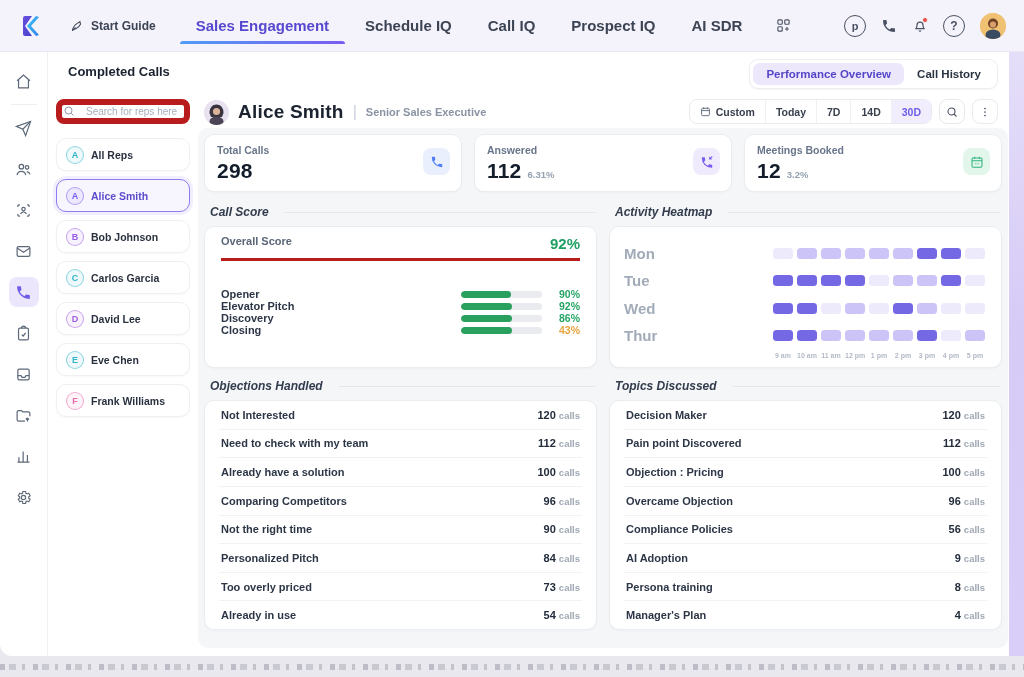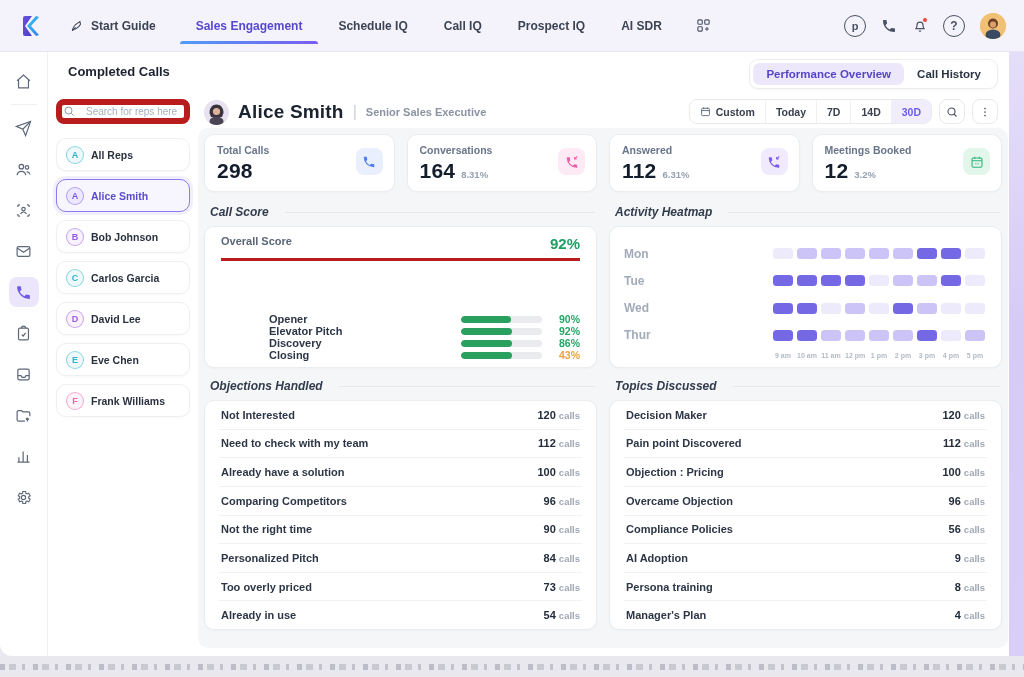--- a/index.html
+++ b/index.html
@@ -16,21 +16,21 @@
   
   .navbar {
     position:absolute; top:0; left:0; width:1024px; height:52px;
     background:#f4f2fb; border-bottom:1px solid #e9e5f4;
     display:flex; align-items:center; z-index:5;
   }
   .logo { width:24px; height:24px; margin:0 26px 0 20px; display:flex; align-items:center; justify-content:center; }
   .start-guide { display:flex; align-items:center; gap:7px; font-size:12px; font-weight:600; color:#3c4454; margin-right:40px; }
   .start-guide svg { width:14px; height:14px; }
   .nav-tabs { display:flex; gap:36px; height:52px; align-items:center; }
-  .nav-tab { position:relative; font-size:12px; font-weight:600; color:#3c4454; height:36px; display:flex; align-items:center; white-space:nowrap; }
+  .nav-tab { position:relative; font-size:15px; font-weight:600; color:#3c4454; height:36px; display:flex; align-items:center; white-space:nowrap; }
   .nav-tab.active { color:#5748d0; font-weight:700; }
   .tab-underline { position:absolute; left:-16px; right:-16px; bottom:0; height:3px; border-radius:3px 3px 0 0;
     background:linear-gradient(90deg,#4f9cf7,#7a5cf0); }
   .grid-icon { margin-left:34px; color:#4a5263; display:flex; }
   .grid-icon svg { width:15px; height:15px; }
   .nav-right { margin-left:auto; display:flex; align-items:center; gap:15px; padding-right:18px; }
   .circle-letter {
     width:22px; height:22px; border-radius:50%; border:1.4px solid #4a5263; color:#4a5263;
     font-size:11px; font-weight:700; display:flex; align-items:center; justify-content:center;
   }
@@ -115,31 +115,31 @@
   .panel-title-row { display:flex; align-items:center; gap:16px; margin:11px 2px 7px 6px; }
   .panel-title { font-size:12px; font-weight:700; font-style:italic; color:#323c4d; white-space:nowrap; }
   .panel-title-line { flex:1; height:1px; background:#e4e8ec; }
   .card { background:#fff; border:1px solid #e9edf0; border-radius:10px; box-shadow:0 1px 2px rgba(25,25,50,.03); }
 
   
   .cs-card { height:142px; padding:8px 16px 6px 16px; display:flex; flex-direction:column; }
   .cs-overall { display:flex; align-items:flex-start; justify-content:space-between; height:26px; border-bottom:3px solid #b91c1c; }
   .cs-overall-label { font-size:11px; color:#5a6678; font-weight:600; }
   .cs-overall-val { font-size:15px; font-weight:800; }
-  .cs-rows { flex:1; display:flex; flex-direction:column; justify-content:flex-end; padding-top:2px;margin-left:48px; }
+  .cs-rows { flex:1; display:flex; flex-direction:column; justify-content:center; padding-top:2px; }
   .cs-row { display:flex; align-items:center; }
   .cs-label { flex:1; font-size:11px; font-weight:700; color:#2c3646; }
   .cs-bar { width:81px; height:7px; border-radius:4px; background:#e9ebef; overflow:hidden; margin-right:10px; }
   .cs-bar i { display:block; height:100%; border-radius:4px; }
   .cs-val { width:28px; text-align:right; font-size:10.5px; font-weight:800; }
 
   
   .hm-card { height:142px; padding:13px 16px 8px 14px; display:flex; flex-direction:column; }
   .hm-row { display:flex; align-items:center; flex:1; }
-  .hm-day { flex:1; font-size:12px; color:#a2abb8; font-weight:600; }
+  .hm-day { flex:1; font-size:15px; color:#a2abb8; font-weight:600; }
   .hm-cells { display:flex; gap:4px; }
   .hm-cell { width:20px; height:11px; border-radius:3.5px; }
   .hm-times { flex:none; margin-top:3px; }
   .hm-time { width:20px; text-align:center; font-size:7px; color:#b3bac6; white-space:nowrap; font-weight:600; }
 
   
   .list-card { height:230px; padding:0 14px; display:flex; flex-direction:column; }
   .li-row { flex:1; display:flex; align-items:center; justify-content:space-between; border-bottom:1px solid #f0f2f5; padding:0 2px; }
   .li-row:last-child { border-bottom:none; }
   .li-label { font-size:11px; font-weight:700; color:#2c3646; }
@@ -406,33 +406,20 @@
         <div class="kpi-valrow">
             <span class="kpi-value" data-interactable="false">298</span>
           </div>
         <span class="kpi-icon" data-interactable="false" style="background: rgb(233, 239, 253); color: rgb(79, 125, 247);">
             <svg viewBox="0 0 24 24" fill="currentColor">
               <path d="M6.62 10.79a15.05 15.05 0 0 0 6.59 6.59l2.2-2.2a1 1 0 0 1 1.01-.24c1.12.37 2.33.57 3.57.57a1 1 0 0 1 1 1V20a1 1 0 0 1-1 1A17 17 0 0 1 3 4a1 1 0 0 1 1-1h3.5a1 1 0 0 1 1 1c0 1.25.2 2.45.57 3.57a1 1 0 0 1-.24 1.01z"></path>
             </svg>
           </span>
       </div>
       <div class="kpi-card" data-interactable="false">
-        <div class="kpi-label" data-interactable="false">Conversations</div>
-        <div class="kpi-valrow">
-            <span class="kpi-value" data-interactable="false">164</span>
-            <span class="kpi-sub" data-interactable="false">8.31%</span>
-          </div>
-        <span class="kpi-icon" data-interactable="false" style="background: rgb(253, 234, 244); color: rgb(239, 93, 168);">
-            <svg viewBox="0 0 24 24">
-              <path fill="currentColor" d="M6.62 11.79a15.05 15.05 0 0 0 6.59 6.59l2.2-2.2a1 1 0 0 1 1.01-.24c1.12.37 2.33.57 3.57.57a1 1 0 0 1 1 1V21a1 1 0 0 1-1 1A17 17 0 0 1 3 5a1 1 0 0 1 1-1h3.5a1 1 0 0 1 1 1c0 1.25.2 2.45.57 3.57a1 1 0 0 1-.24 1.01z"></path>
-              <path fill="none" stroke="currentColor" stroke-width="1.8" d="M21 2.5L16.5 7M16.5 3.5V7H20"></path>
-            </svg>
-          </span>
-      </div>
-      <div class="kpi-card" data-interactable="false">
         <div class="kpi-label" data-interactable="false">Answered</div>
         <div class="kpi-valrow">
             <span class="kpi-value" data-interactable="false">112</span>
             <span class="kpi-sub" data-interactable="false">6.31%</span>
           </div>
         <span class="kpi-icon" data-interactable="false" style="background: rgb(239, 235, 253); color: rgb(124, 92, 240);">
             <svg viewBox="0 0 24 24">
               <path fill="currentColor" d="M6.62 11.79a15.05 15.05 0 0 0 6.59 6.59l2.2-2.2a1 1 0 0 1 1.01-.24c1.12.37 2.33.57 3.57.57a1 1 0 0 1 1 1V21a1 1 0 0 1-1 1A17 17 0 0 1 3 5a1 1 0 0 1 1-1h3.5a1 1 0 0 1 1 1c0 1.25.2 2.45.57 3.57a1 1 0 0 1-.24 1.01z"></path>
               <path fill="none" stroke="currentColor" stroke-width="1.8" d="M21 2.5L16.5 7M16.5 3.5V7H20"></path>
             </svg>

